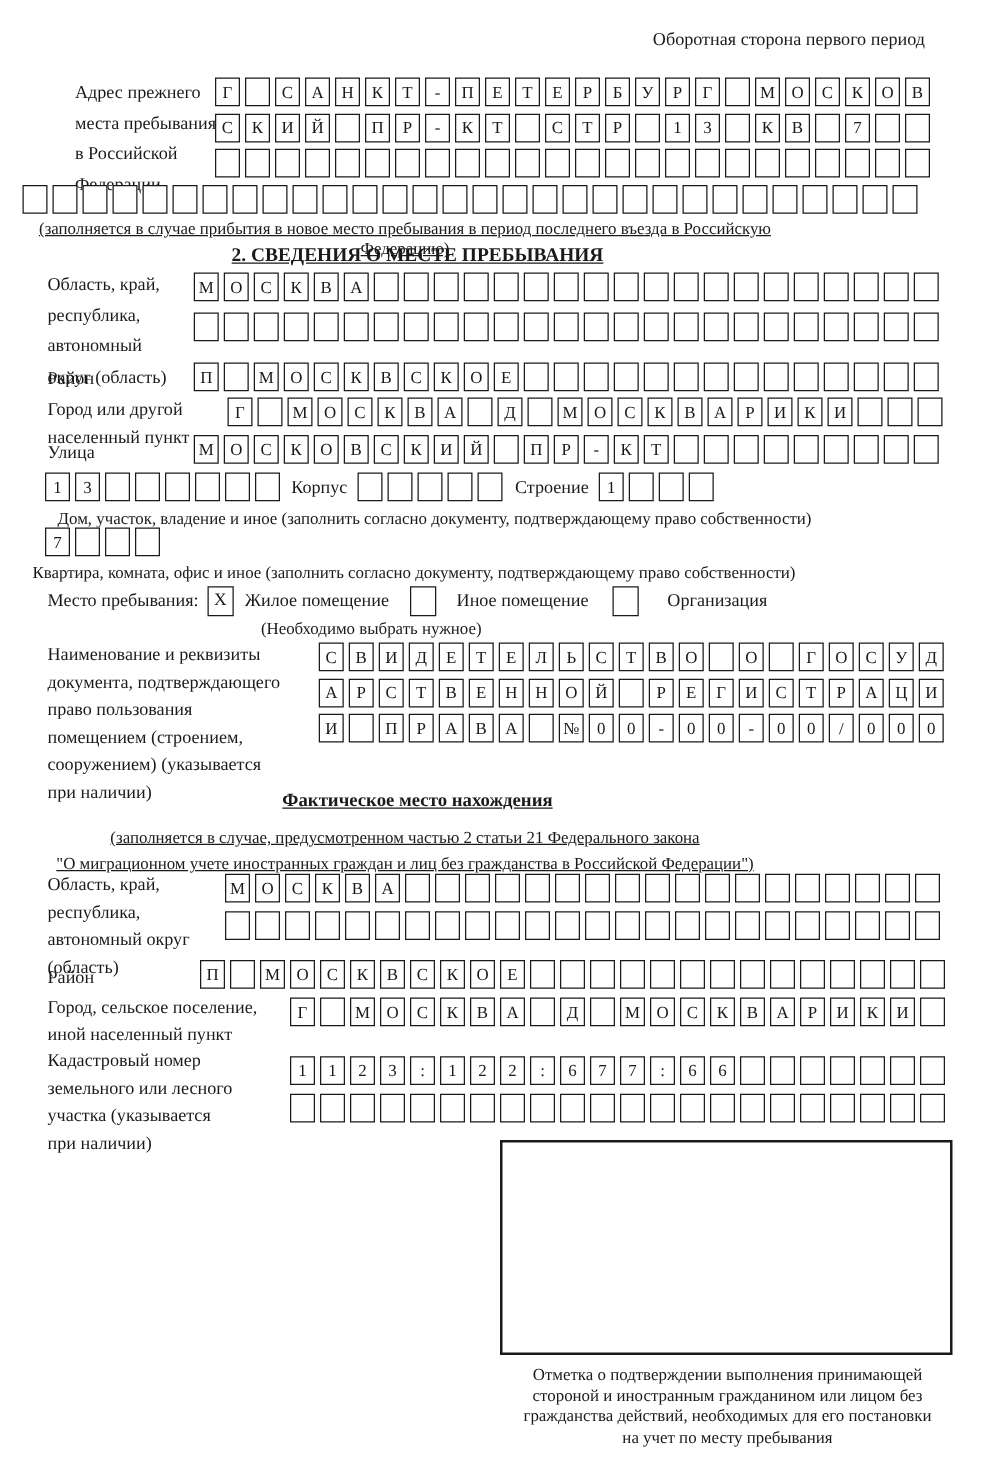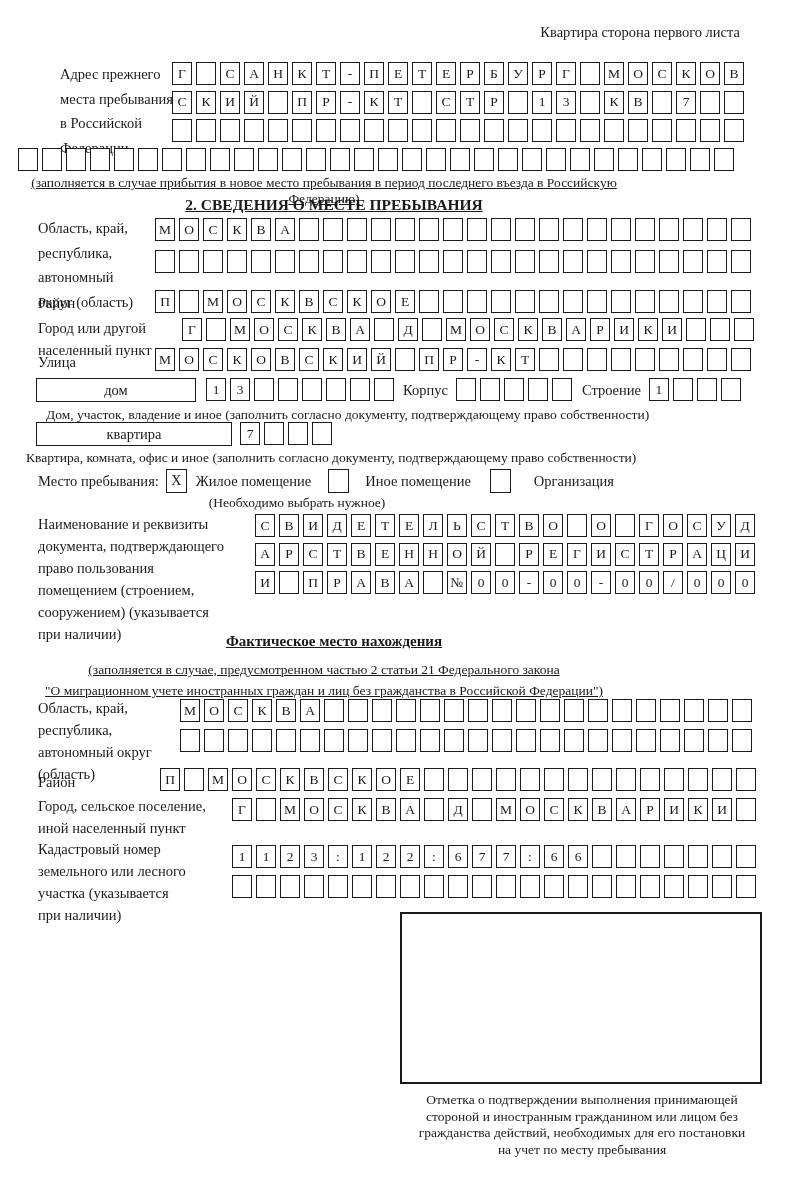--- a/index.html
+++ b/index.html
@@ -31,21 +31,21 @@
     align-items:center; justify-content:center; font-size:14px; background:#fff;
   }
   .prelines { white-space:pre-line; }
   .stamp {
     width:362px; height:172px; border:2px solid #1a1a1a; background:#fff;
   }
 </style>
 </head>
 <body>
 
-<div class="abs" style="top:24px; left:0; width:740px; text-align:right; font-size:14.5px;">Квартира сторона первого листа</div>
+<div class="abs" style="top:24px; left:0; width:740px; text-align:right; font-size:14.5px;">Оборотная сторона первого период</div>
 
 <div class="abs lbl" style="top:62px; left:38px; width:130px;margin-left:22px;">Адрес прежнего
 места пребывания
 в Российской
 Федерации</div>
 <div class="abs" style="top:62px; left:172px;">
   <div class="boxrow" style="margin-bottom:5.5px;">
       <span class="cell">Г</span>
       <span class="cell"></span>
       <span class="cell">С</span>
@@ -302,21 +302,20 @@
     <span class="cell"></span>
     <span class="cell"></span>
     <span class="cell"></span>
     <span class="cell"></span>
     <span class="cell"></span>
     <span class="cell"></span>
     <span class="cell"></span>
   </div>
 
 <div class="abs hrow" style="top:378px; left:36px;">
-  <span class="namebox" style="width:160px; margin-right:10px;">дом</span>
   <span class="boxrow">
       <span class="cell">1</span>
       <span class="cell">3</span>
       <span class="cell"></span>
       <span class="cell"></span>
       <span class="cell"></span>
       <span class="cell"></span>
       <span class="cell"></span>
       <span class="cell"></span>
     </span>
@@ -332,21 +331,20 @@
   <span class="boxrow">
       <span class="cell">1</span>
       <span class="cell"></span>
       <span class="cell"></span>
       <span class="cell"></span>
     </span>
 </div>
 <div class="abs note" style="top:407px; left:46px;">Дом, участок, владение и иное (заполнить согласно документу, подтверждающему право собственности)</div>
 
 <div class="abs hrow" style="top:422px; left:36px;">
-  <span class="namebox" style="width:196px; margin-right:8px;">квартира</span>
   <span class="boxrow">
       <span class="cell">7</span>
       <span class="cell"></span>
       <span class="cell"></span>
       <span class="cell"></span>
     </span>
 </div>
 <div class="abs note" style="top:450px; left:26px;">Квартира, комната, офис и иное (заполнить согласно документу, подтверждающему право собственности)</div>
 
 <div class="abs hrow" style="top:469px; left:38px; align-items:center;">

